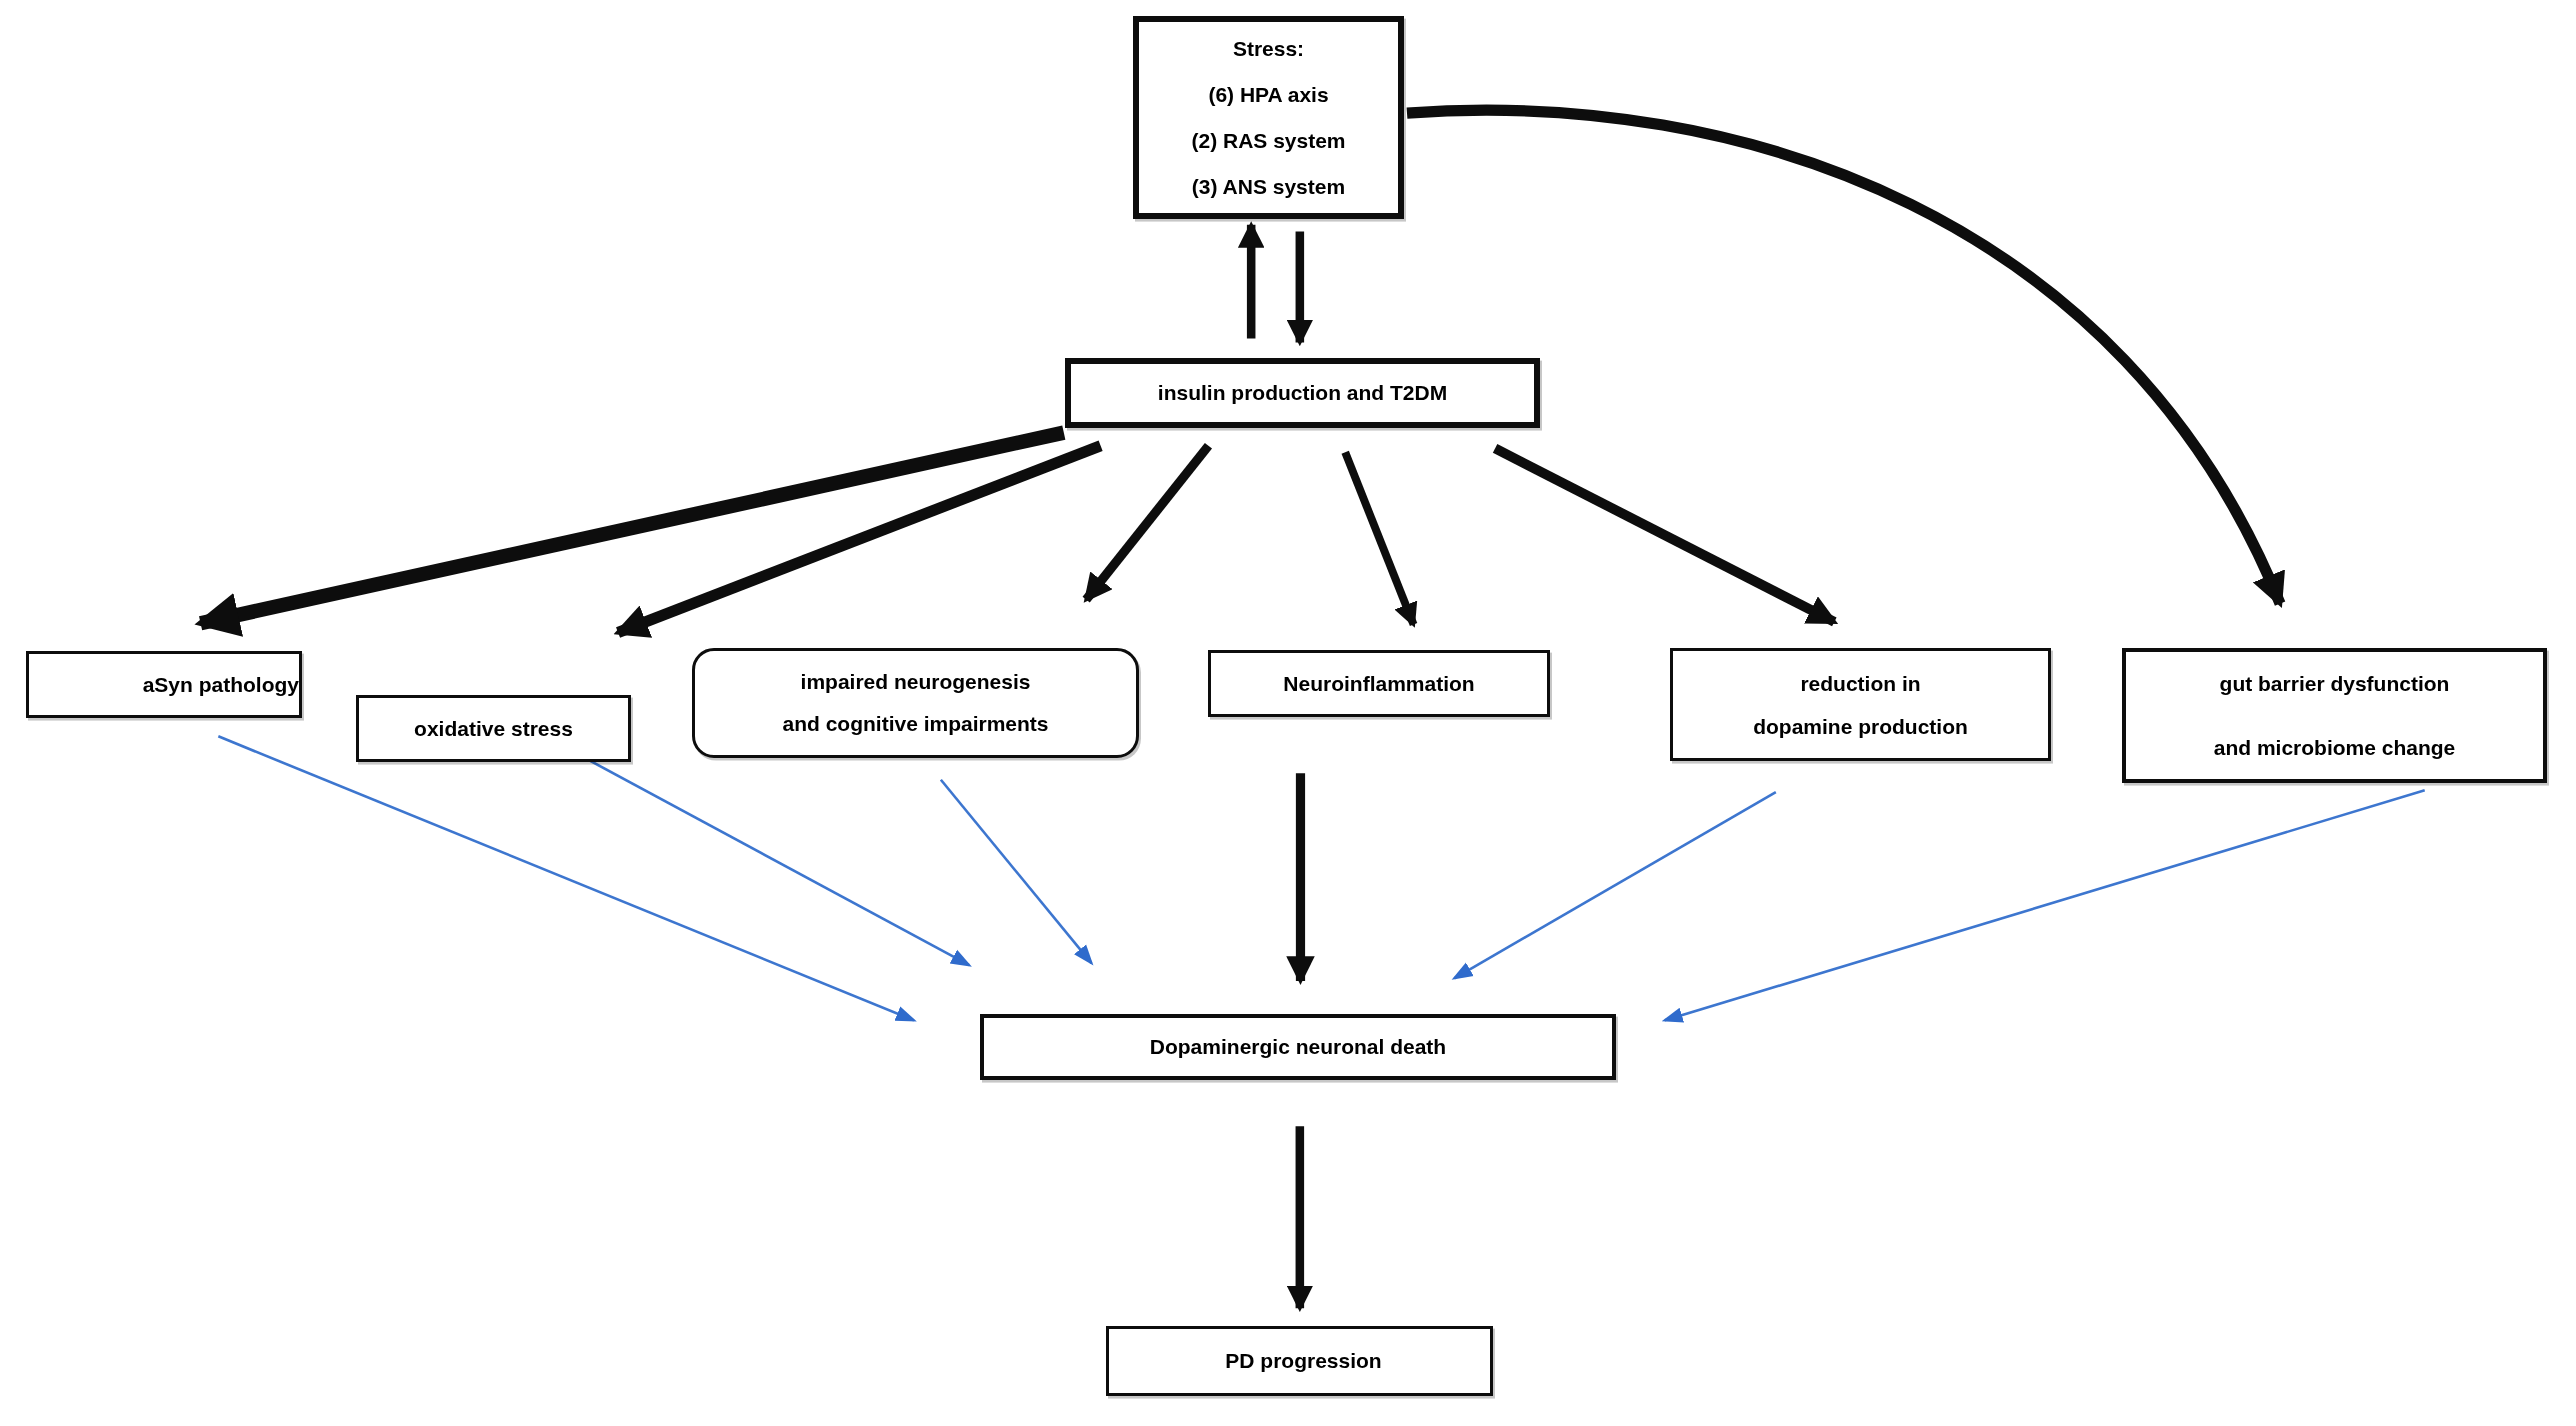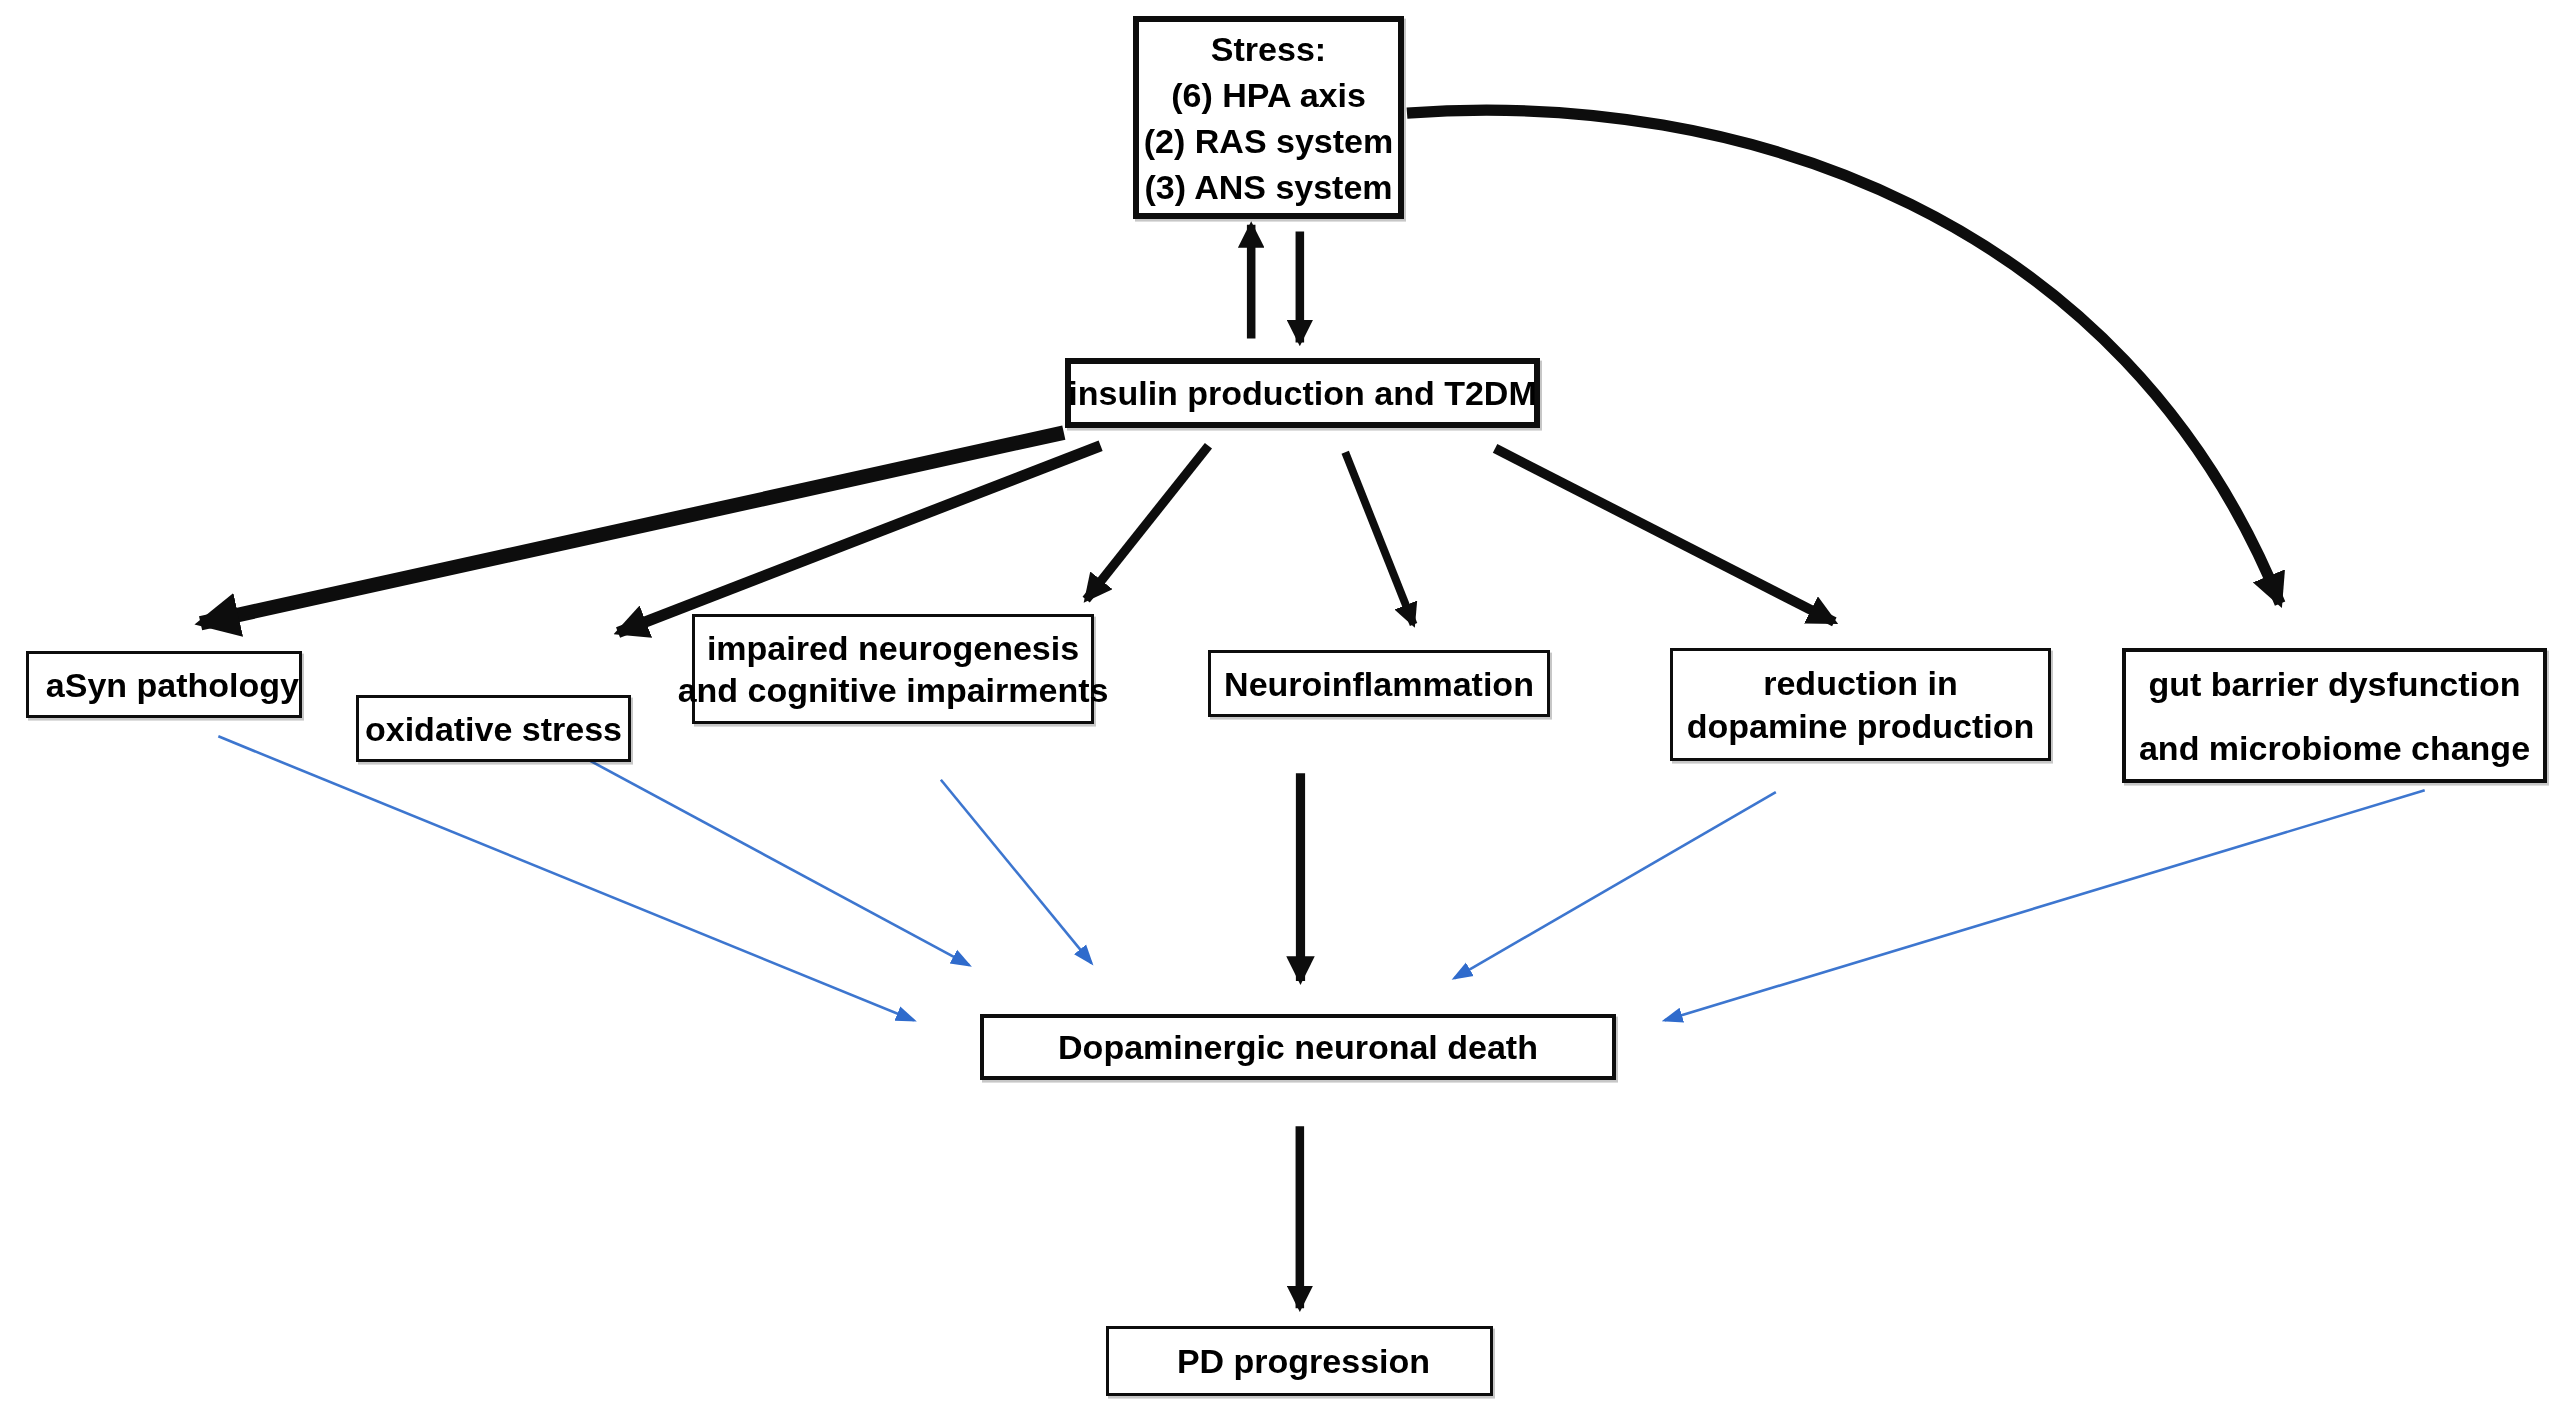--- a/index.html
+++ b/index.html
@@ -32,21 +32,21 @@
     background: #ffffff;
     border-style: solid;
     border-color: #0d0d0d;
     display: flex;
     flex-direction: column;
     align-items: center;
     justify-content: center;
     text-align: center;
     color: #000000;
     font-weight: bold;
-    font-size: 34px;
+    font-size: 21px;
     box-shadow: 2px 2.6px 0 rgba(0,0,0,0.22);
   }
   .node .line {
     white-space: nowrap;
   }
 </style>
 </head>
 <body>
 
 <div class="canvas">
@@ -86,21 +86,21 @@
     </div>
     <div class="node" style="left: 1065px; top: 358px; width: 475px; height: 70px; border-width: 6.6px;">
       <div class="line" style="line-height: 34px;">insulin production and T2DM</div>
     </div>
     <div class="node" style="left: 26px; top: 651px; width: 276px; height: 67px; border-width: 3.3px; align-items: flex-end;">
       <div class="line" style="line-height: 34px;">aSyn pathology</div>
     </div>
     <div class="node" style="left: 356px; top: 651px; width: 275px; height: 67px; border-width: 3.3px; margin-top: 44px;">
       <div class="line" style="line-height: 34px;">oxidative stress</div>
     </div>
-    <div class="node" style="left: 692px; top: 614px; width: 402px; height: 110px; border-width: 3.3px;">
+    <div class="node" style="left: 692px; top: 648px; width: 447px; height: 110px; border-width: 3.3px; border-radius: 22px;">
       <div class="line" style="line-height: 42px;">impaired neurogenesis</div>
       <div class="line" style="line-height: 42px;">and cognitive impairments</div>
     </div>
     <div class="node" style="left: 1208px; top: 650px; width: 342px; height: 67px; border-width: 3.3px;">
       <div class="line" style="line-height: 34px;">Neuroinflammation</div>
     </div>
     <div class="node" style="left: 1670px; top: 648px; width: 381px; height: 113px; border-width: 3.3px;">
       <div class="line" style="line-height: 43px;">reduction in</div>
       <div class="line" style="line-height: 43px;">dopamine production</div>
     </div>

